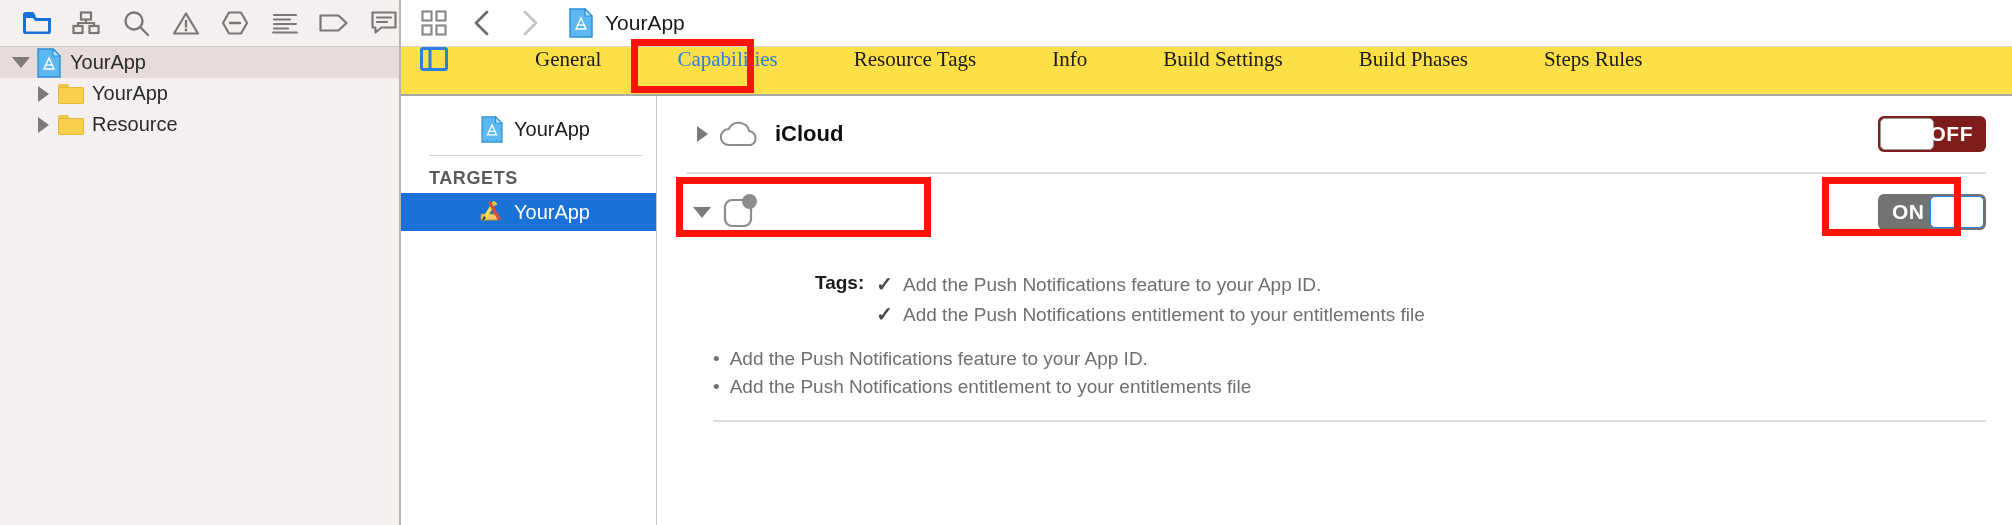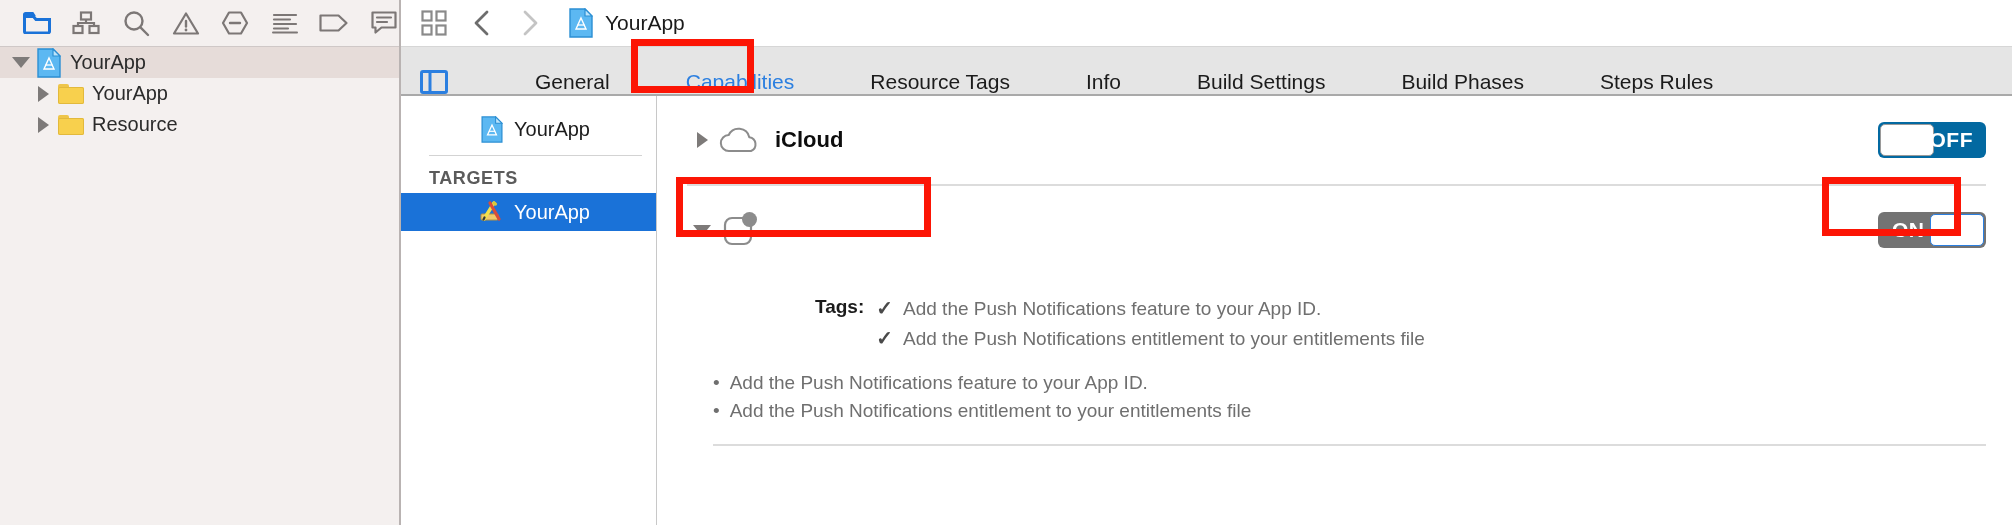--- a/index.html
+++ b/index.html
@@ -164,23 +164,24 @@
     position: relative;
     flex: none;
   }
   .appdoc svg { display:block; }
 
   .tabbar {
     height: 49px;
     box-sizing: border-box;
     border-bottom: 2px solid #a9a9a9;
     display: flex;
-    align-items: flex-end;
-    background: #e5e5e5;
+    align-items: flex-start;
+    background: #fde047;
     position: relative;
+    font-family: Liberation Serif, serif;
   }
   .panel-toggle {
     margin-left: 10px;
     width: 46px;
     display: flex;
     align-items: center;
     justify-content: center;
   }
   .tabs {
     display: flex;
@@ -247,21 +248,21 @@
   .caps-pane {
     flex: 1;
     min-width: 0;
     padding: 0 26px 0 30px;
     box-sizing: border-box;
     position: relative;
   }
   .cap-row {
     display: flex;
     align-items: center;
-    height: 88px;
+    height: 76px;
   }
   .cap-left {
     display: flex;
     align-items: center;
     gap: 0;
   }
   .cap-tri {
     width: 30px;
     display: flex; align-items: center; justify-content: center;
     flex: none;
@@ -299,21 +300,21 @@
     top: 2px;
     box-sizing: border-box;
   }
   .switch .stext {
     position: absolute;
     font-size: 21px;
     font-weight: bold;
     color: #ffffff;
     letter-spacing: 0.5px;
   }
-  .switch.off { background: #0369a1; }
+  .switch.off { background: #7f1d1d; }
   .switch.off .knob { left: 2px; border: 1px solid #9a9a9a; }
   .switch.off .stext { right: 13px; }
   .switch.on { background: #737373; }
   .switch.on .knob { right: 2px; border: 1px solid #2b7fe0; }
   .switch.on .stext { left: 14px; }
 
   .hr {
     height: 2px;
     background: #dcdcdc;
     margin: 0;

